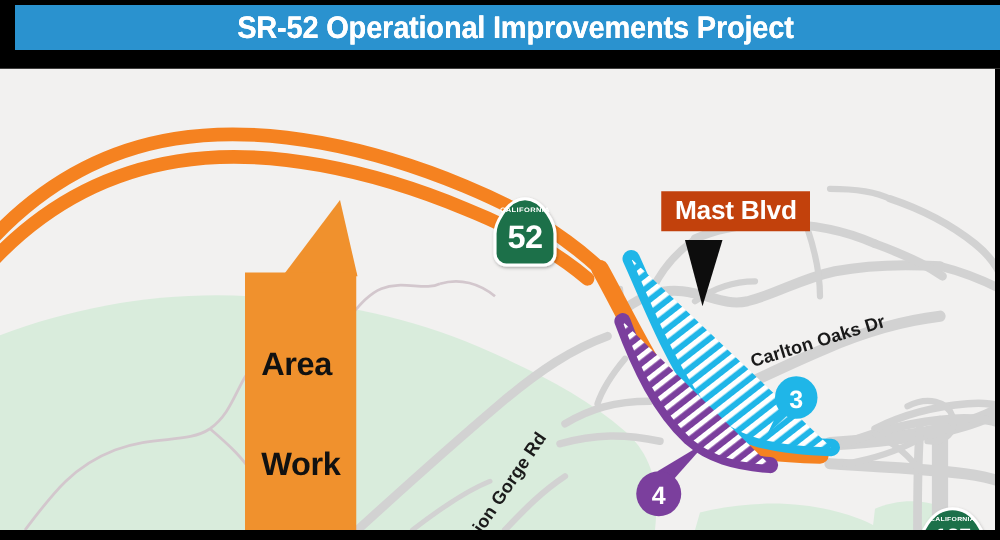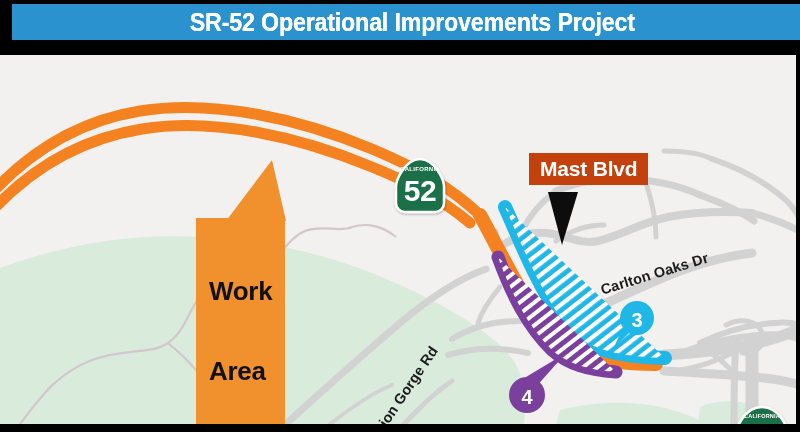--- a/index.html
+++ b/index.html
@@ -102,21 +102,21 @@
     position:absolute;color:#ffffff;font-weight:bold;
     font-family:"Liberation Sans","DejaVu Sans",sans-serif;
     text-align:center;white-space:nowrap;
   }
   .shield-label-num{
     position:absolute;color:#ffffff;font-weight:bold;
     font-family:"Liberation Sans","DejaVu Sans",sans-serif;
     text-align:center;white-space:nowrap;
   }
   #shield52-ca{left:400px;top:111px;width:40px;font-size:6px;letter-spacing:0.3px;transform:scaleY(0.85);}
-  #shield52-num{left:400px;top:119px;width:40px;font-size:30px;letter-spacing:-0.5px;}
+  #shield52-num{left:400px;top:119px;width:40px;font-size:26px;letter-spacing:-0.5px;}
   #shield125-ca{left:739px;top:358px;width:46px;font-size:5.5px;letter-spacing:0.2px;transform:scaleY(0.85);}
   #shield125-num{left:739px;top:365px;width:46px;font-size:19px;letter-spacing:-0.8px;}
 </style>
 </head>
 <body>
 
 <div id="frame">
 
   <div id="header">
     <div id="header-title">SR-52 Operational Improvements Project</div>
@@ -270,22 +270,22 @@
                  C 738 370 736 374 736 380
                  L 736 394 C 736 399 740 403 745 403
                  L 779 403 C 784 403 788 399 788 394
                  L 788 380 C 788 374 786 370 782 364
                  C 778 358 771 352 762 352 Z" fill="#1a7048" stroke="#ffffff" stroke-width="2.5"></path>
       </g>
 
     </svg>
 
     <div class="callout" id="work-area-box">
+      <div>Area</div>
       <div>Work</div>
-      <div>Area</div>
     </div>
 
     <div class="callout" id="mast-blvd-box">Mast Blvd</div>
 
     <div class="road-label" id="carlton-oaks-label">Carlton Oaks Dr</div>
     <div class="road-label" id="mission-gorge-label">Mission Gorge Rd</div>
 
     <div class="pin-number" id="pin3-number">3</div>
     <div class="pin-number" id="pin4-number">4</div>
 

